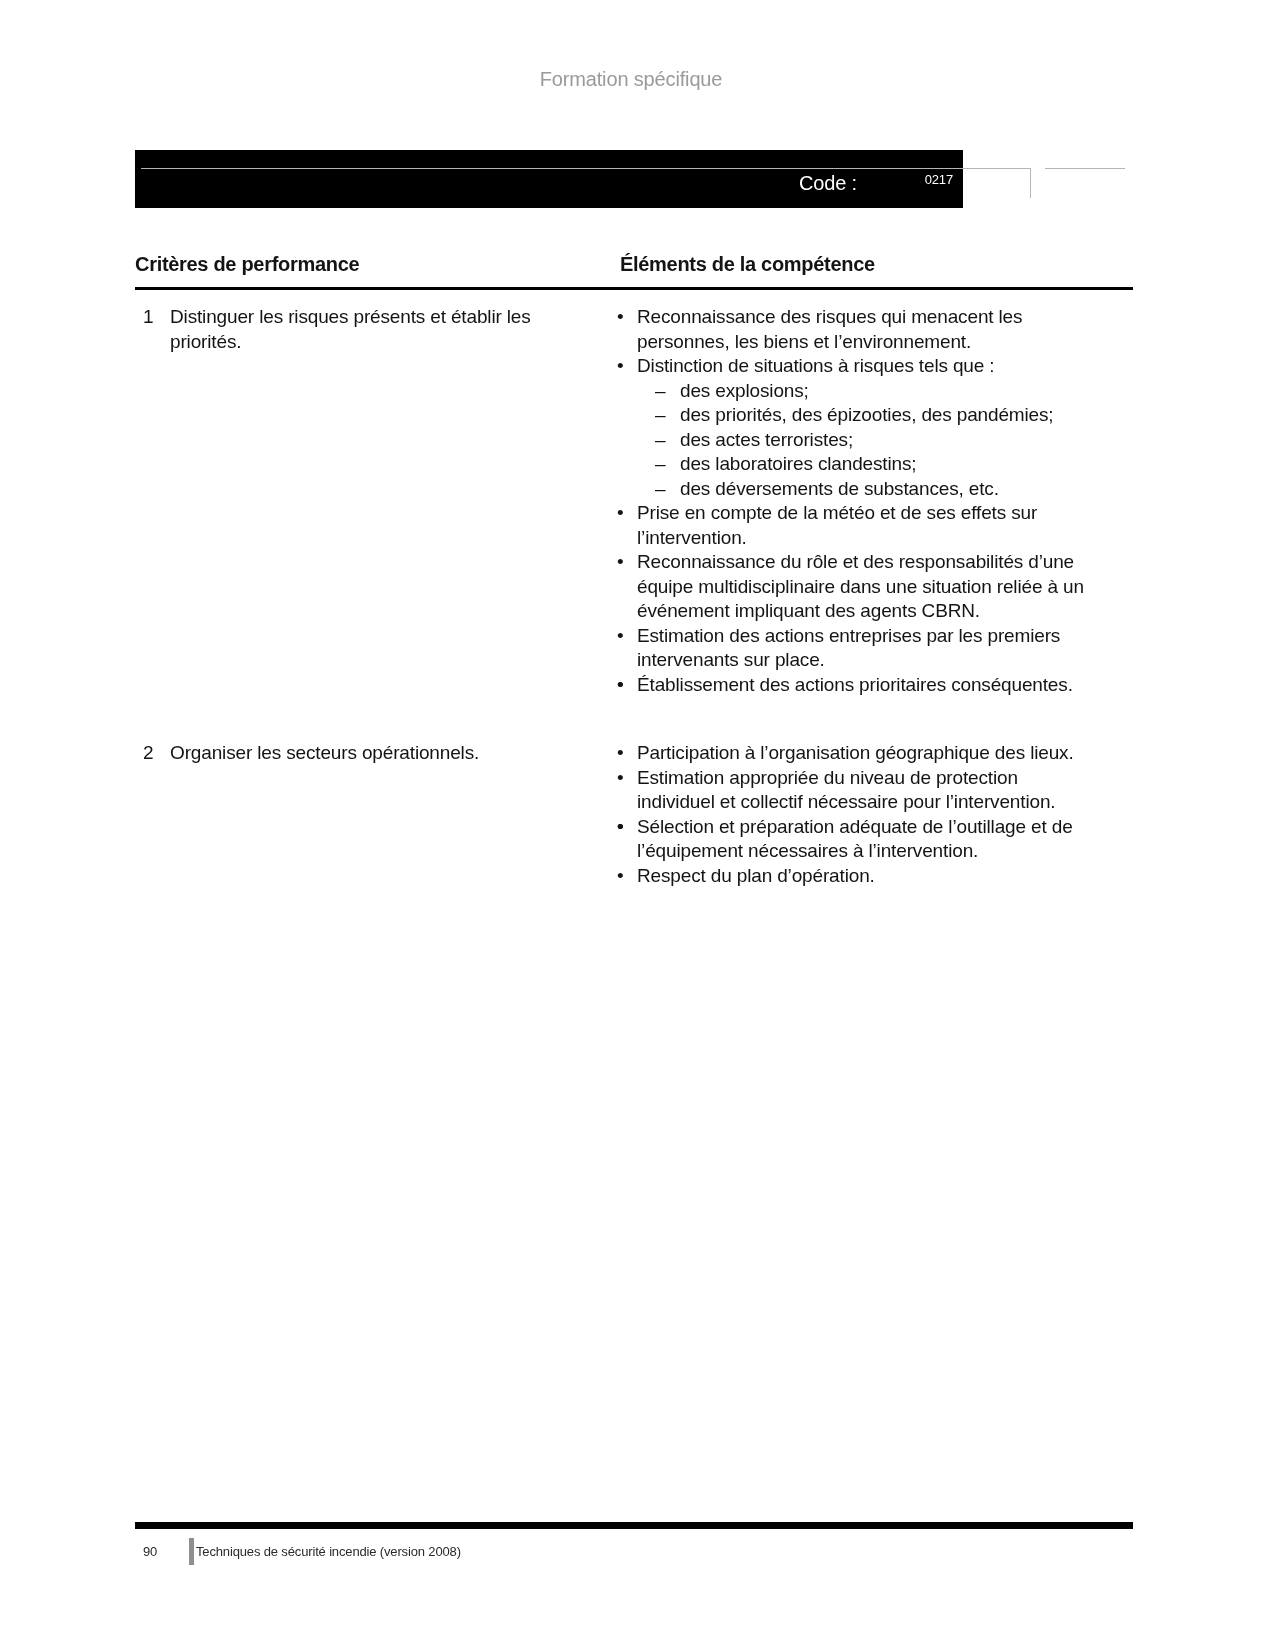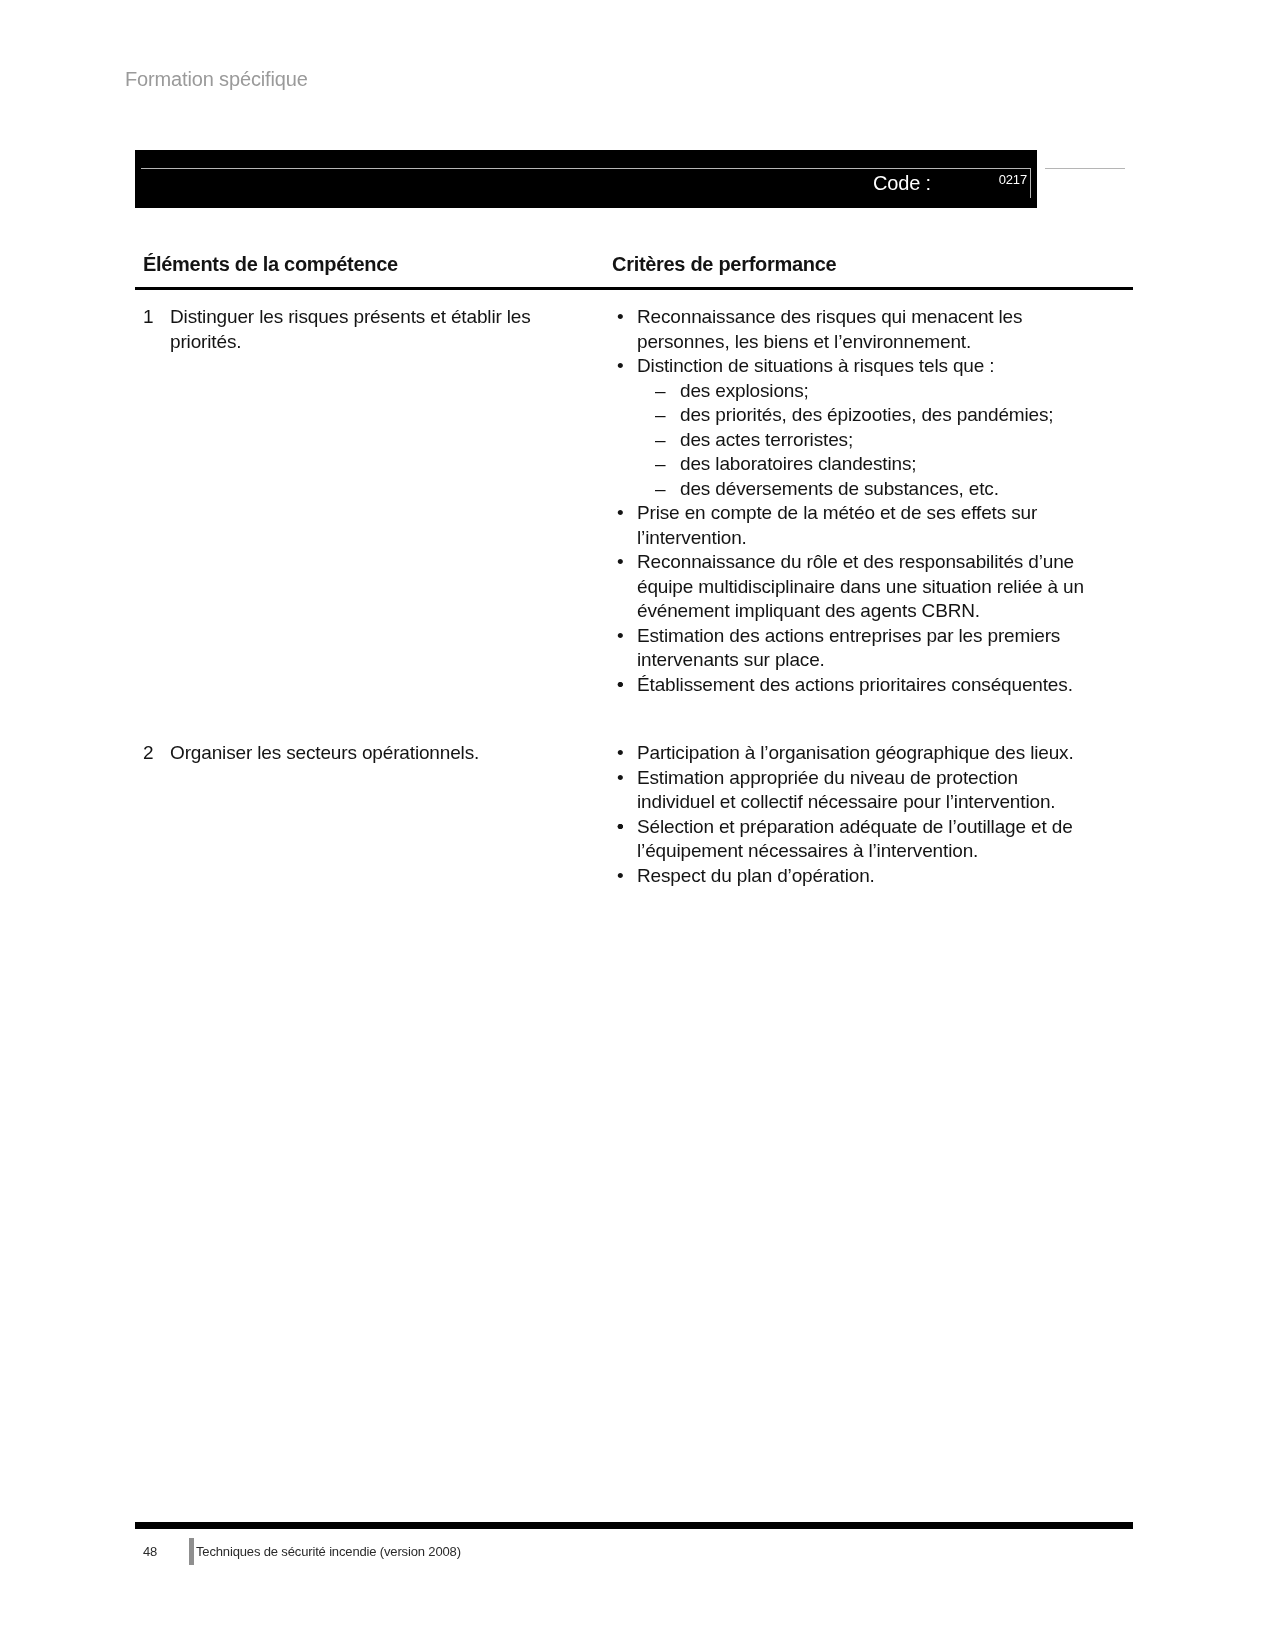--- a/index.html
+++ b/index.html
@@ -9,29 +9,29 @@
     width:1275px; height:1650px;
     background:#ffffff;
     font-family:"Liberation Sans", sans-serif;
     color:#141414;
     overflow:hidden;
     letter-spacing:-0.15px;
   }
 
   
   .running-header {
-    position:absolute; top:68px; left:125px; width:998px;
-    text-align:left; padding-right:6px;
+    position:absolute; top:68px; left:135px; width:998px;
+    text-align:center; padding-right:6px;
     font-size:20px; color:#9a9a9a;
   }
 
   
   .code-bar {
     position:absolute; top:150px; left:135px;
-    width:902px; height:58px; background:#000000;
+    width:828px; height:58px; background:#000000;
   }
   .code-bar .hline-left  { position:absolute; top:18px; left:6px;  width:889px; height:1px; background:#b5b5b5; }
   .code-bar .vline       { position:absolute; top:18px; left:895px; width:1px;  height:30px; background:#b5b5b5; }
   .code-bar .hline-right { position:absolute; top:18px; left:910px; width:80px; height:1px; background:#b5b5b5; }
   .code-bar .code-label  { position:absolute; top:22px; right:106px; color:#ffffff; font-size:20px; }
   .code-bar .code-value  { position:absolute; top:22px; right:10px;  color:#ffffff; font-size:13px; }
 
   
   .comp-table { position:absolute; top:252px; left:135px; width:998px; }
   .thead { display:grid; grid-template-columns:477px 521px; }
@@ -74,22 +74,22 @@
   <div class="code-bar">
     <div class="hline-left"></div>
     <div class="vline"></div>
     <div class="hline-right"></div>
     <span class="code-label">Code :</span>
     <span class="code-value">0217</span>
   </div>
 
   <div class="comp-table">
     <div class="thead">
+      <div class="th">Critères de performance</div>
       <div class="th left">Éléments de la compétence</div>
-      <div class="th">Critères de performance</div>
     </div>
     <div class="head-rule"></div>
 
     <div class="trow first">
       <div class="elem-cell">
         <span class="elem-num">1</span>
         <span class="elem-text">Distinguer les risques présents et établir les priorités.</span>
       </div>
       <ul class="crit-list">
         <li class="crit-item">
@@ -171,18 +171,18 @@
         <li class="crit-item">
           <span class="marker">•</span>
           <span>Respect du plan d’opération.</span>
         </li>
       </ul>
     </div>
   </div>
 
   <div class="foot-rule"></div>
   <div class="footer-row">
-    <span class="page-num">48</span>
+    <span class="page-num">90</span>
     <span class="foot-bar"></span>
     <span class="foot-caption">Techniques de sécurité incendie (version 2008)</span>
   </div>
 
 </div>
 
 </body></html>

